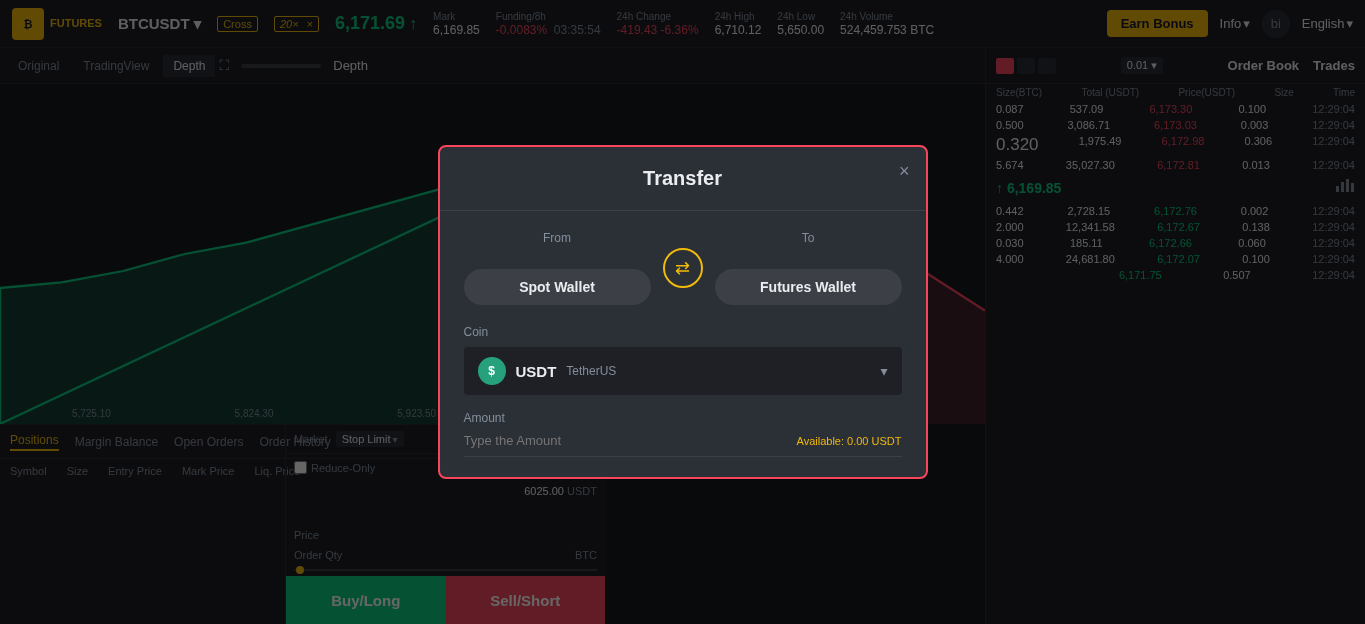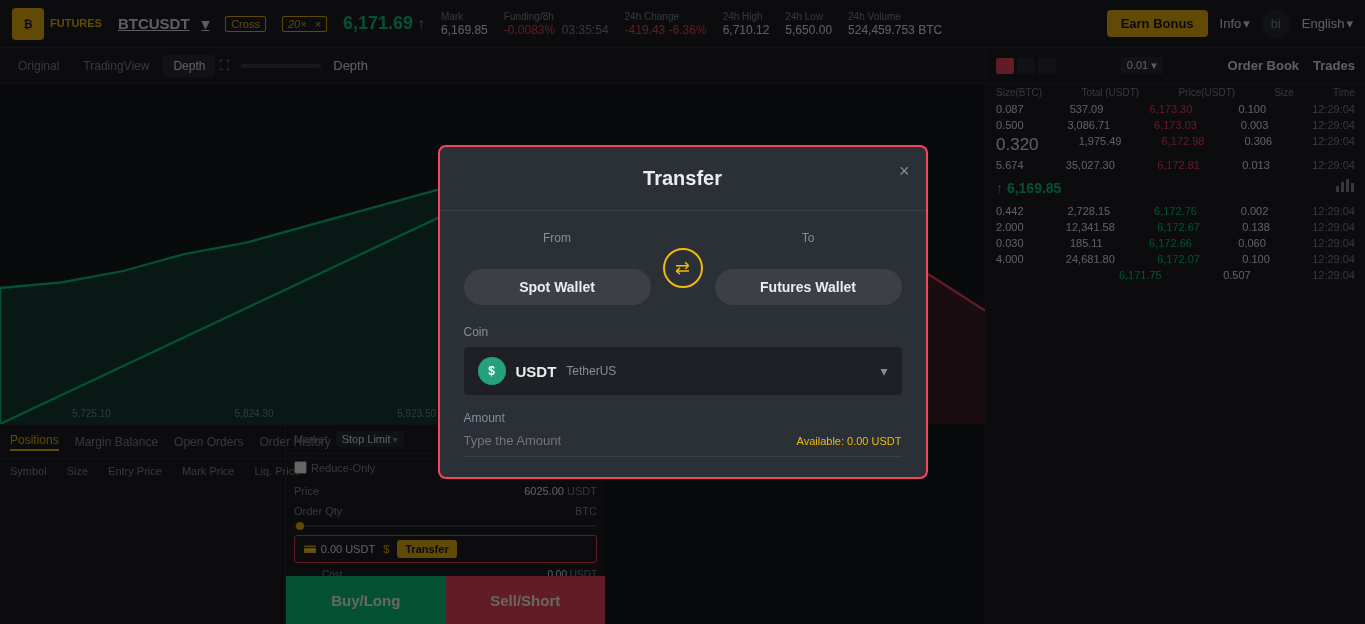--- a/index.html
+++ b/index.html
@@ -41,26 +41,25 @@
     }
     .logo-text {
       font-size: 11px;
       color: #f0b90b;
       font-weight: bold;
       line-height: 1.2;
     }
     .pair-selector {
       display: flex;
       align-items: center;
-      gap: 12px;
+      gap: 4px;
       color: #eaecef;
       font-size: 15px;
       font-weight: bold;
       cursor: pointer;
-      text-decoration: underline;
     }
     .cross-badge {
       border: 1px solid #f0b90b;
       color: #f0b90b;
       font-size: 11px;
       padding: 1px 5px;
       border-radius: 2px;
     }
     .leverage-badge {
       border: 1px solid #f0b90b;
@@ -615,21 +614,21 @@
               <span style="color:#848e9c;font-size:10px;">▾</span>
             </div>
           </div>
         </div>
         <div style="display:flex;align-items:center;padding:4px 8px;gap:4px;">
           <input type="checkbox" style="">
           <span style="font-size:11px;color:#848e9c;">Reduce-Only</span>
           <span style="margin-left:auto;font-size:16px;color:#848e9c;cursor:pointer;">⊞</span>
         </div>
         <div style="display:flex;justify-content:space-between;padding:4px 8px;">
-          <span style="font-size:11px;color:#848e9c;">Price</span>
+          <span style="font-size:11px;color:#848e9c;margin-top:44px;">Price</span>
           <span style="font-size:11px;color:#eaecef;">6025.00 <span style="color:#848e9c;">USDT</span></span>
         </div>
         <div style="display:flex;justify-content:space-between;padding:4px 8px;">
           <span style="font-size:11px;color:#848e9c;">Order Qty</span>
           <span style="font-size:11px;color:#848e9c;">BTC</span>
         </div>
 
         <div style="padding:4px 8px;">
           <div style="display:flex;align-items:center;gap:4px;">
             <div style="flex:1;height:2px;background:#3c3f45;border-radius:2px;position:relative;">

